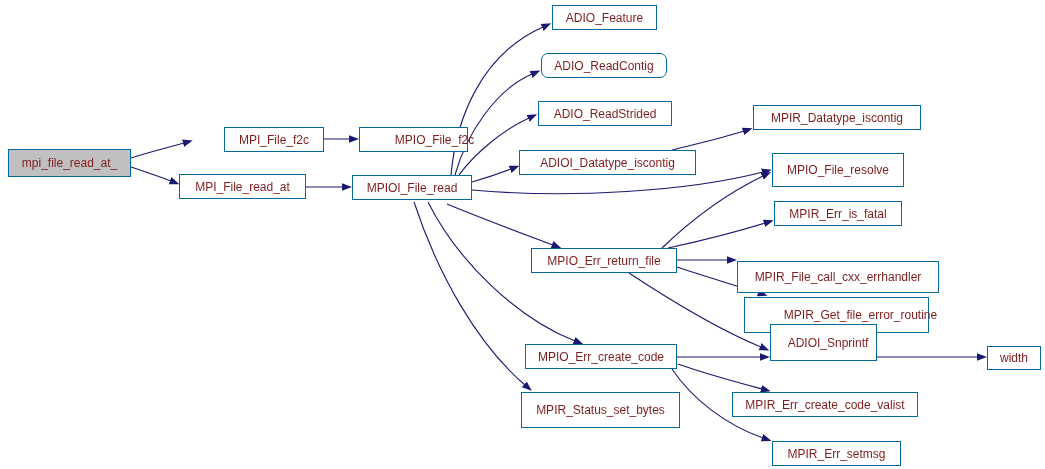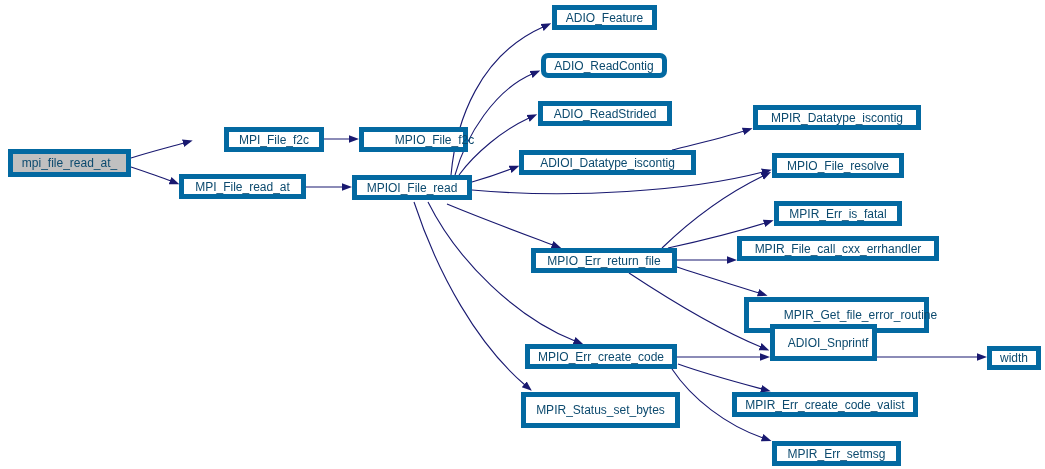--- a/index.html
+++ b/index.html
@@ -22,23 +22,23 @@
     width: 1045px;
     height: 469px;
   }
   .edge {
     fill: none;
     stroke-width: 1.1px;
   }
   .node {
     position: absolute;
     box-sizing: border-box;
-    border: 5px solid #0369a1;
+    border: 1px solid #0369a1;
     background: #ffffff;
-    color: #0c4a6e;
+    color: #7f1d1d;
     font-size: 12px;
     text-align: center;
     display: flex;
     align-items: center;
     justify-content: center;
     white-space: nowrap;
     cursor: pointer;
   }
   .node.focus {
     background: #c0c0c0;
@@ -84,24 +84,24 @@
 <div class="node focus" style="left: 8px; top: 149px; width: 123px; height: 28px;">mpi_file_read_at_</div>
     <div class="node" style="left: 192px; top: 127px; width: 100px; height: 25px; margin-left: 32px;">MPI_File_f2c</div>
     <div class="node" style="left: 179px; top: 174px; width: 127px; height: 25px;">MPI_File_read_at</div>
     <div class="node" style="left: 359px; top: 127px; width: 109px; height: 25px; padding-left: 42px;">MPIO_File_f2c</div>
     <div class="node" style="left: 352px; top: 175px; width: 120px; height: 25px;">MPIOI_File_read</div>
     <div class="node" style="left: 552px; top: 5px; width: 105px; height: 25px;">ADIO_Feature</div>
     <div class="node" style="left: 541px; top: 53px; width: 126px; height: 25px; border-radius: 7px;">ADIO_ReadContig</div>
     <div class="node" style="left: 538px; top: 101px; width: 134px; height: 25px;">ADIO_ReadStrided</div>
     <div class="node" style="left: 519px; top: 150px; width: 177px; height: 25px;">ADIOI_Datatype_iscontig</div>
     <div class="node" style="left: 753px; top: 105px; width: 168px; height: 25px;">MPIR_Datatype_iscontig</div>
-    <div class="node" style="left: 772px; top: 153px; width: 132px; height: 25px;">MPIO_File_resolve</div>
+    <div class="node" style="left: 772px; top: 153px; width: 132px; height: 34px;">MPIO_File_resolve</div>
     <div class="node" style="left: 774px; top: 201px; width: 128px; height: 25px;">MPIR_Err_is_fatal</div>
     <div class="node" style="left: 531px; top: 248px; width: 146px; height: 25px;">MPIO_Err_return_file</div>
-    <div class="node" style="left: 737px; top: 236px; width: 202px; height: 25px;">MPIR_File_call_cxx_errhandler</div>
+    <div class="node" style="left: 737px; top: 261px; width: 202px; height: 32px;">MPIR_File_call_cxx_errhandler</div>
     <div class="node" style="left: 744px; top: 297px; width: 185px; height: 36px; padding-left: 48px;">MPIR_Get_file_error_routine</div>
     <div class="node" style="left: 525px; top: 344px; width: 152px; height: 25px;">MPIO_Err_create_code</div>
     <div class="node" style="left: 770px; top: 324px; width: 107px; height: 37px; padding-left: 9px;">ADIOI_Snprintf</div>
     <div class="node" style="left: 987px; top: 346px; width: 54px; height: 24px;">width</div>
     <div class="node" style="left: 521px; top: 392px; width: 159px; height: 36px;">MPIR_Status_set_bytes</div>
     <div class="node" style="left: 732px; top: 392px; width: 186px; height: 25px;">MPIR_Err_create_code_valist</div>
     <div class="node" style="left: 772px; top: 441px; width: 129px; height: 25px;">MPIR_Err_setmsg</div>
   </div>
 
 </body></html>

